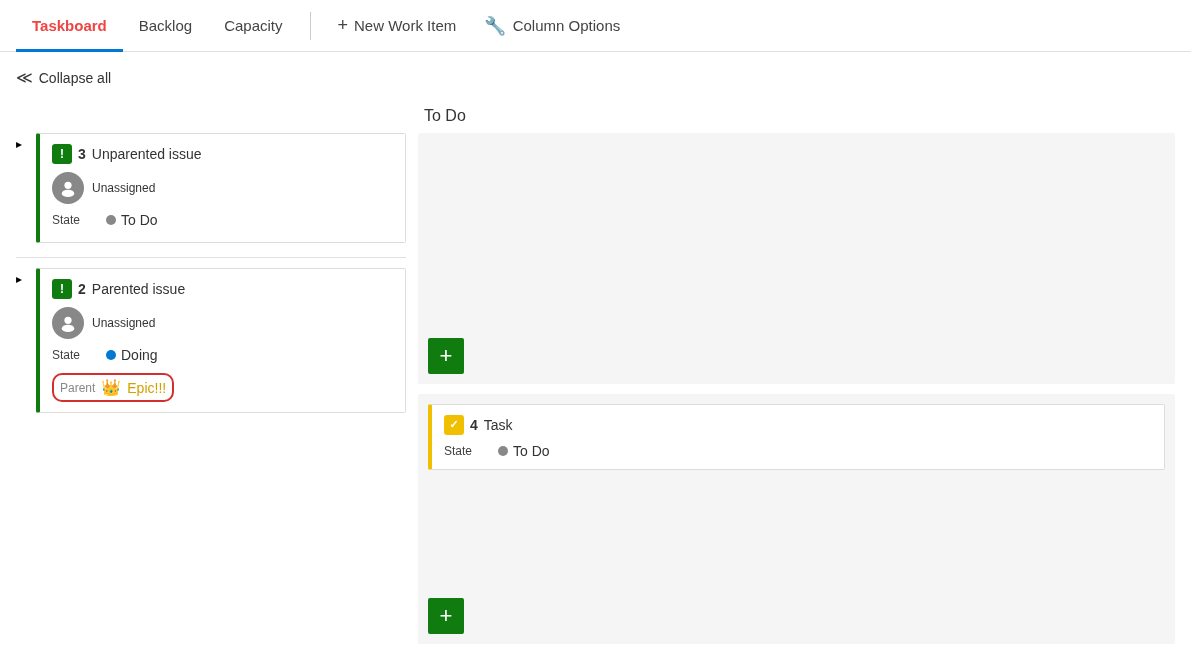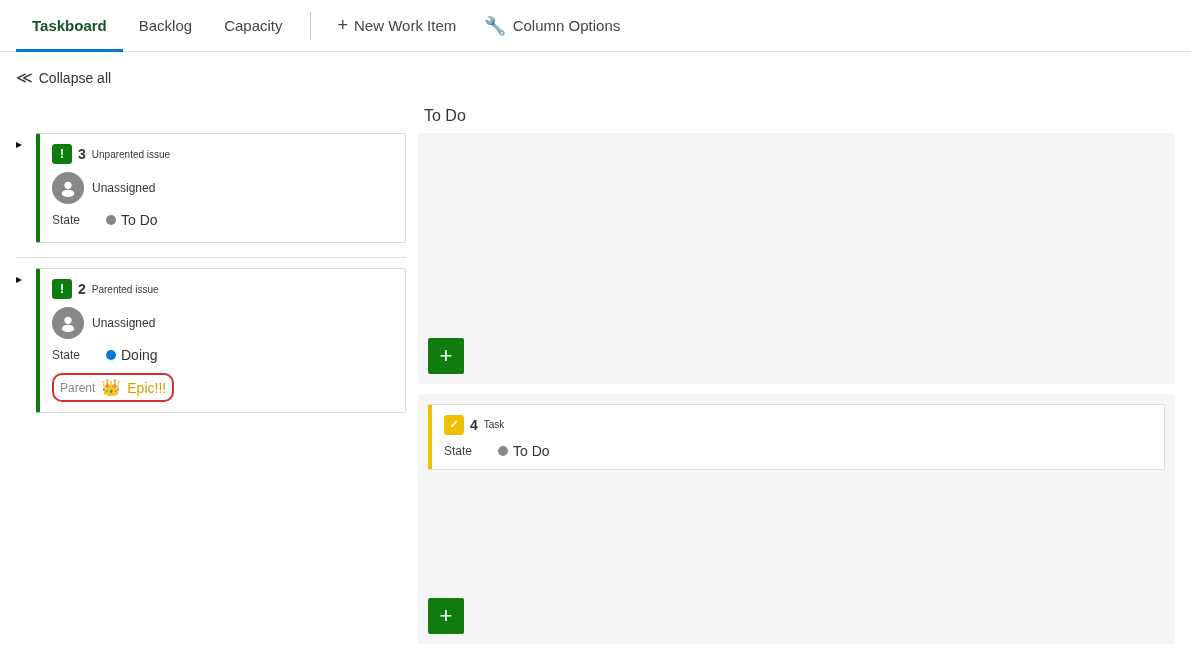--- a/index.html
+++ b/index.html
@@ -21,21 +21,21 @@
       align-items: center;
       cursor: pointer;
       font-size: 15px;
       color: #444;
       border-bottom: 3px solid transparent;
       position: relative;
       top: 1px;
       white-space: nowrap;
     }
     .nav-tab.active {
-      color: #14532d;
+      color: #ef4444;
       border-bottom: 3px solid #0078d4;
       font-weight: 600;
     }
     .nav-divider {
       width: 1px;
       height: 28px;
       background: #ccc;
       margin: 0 12px;
     }
     .nav-action {
@@ -166,21 +166,21 @@
       font-weight: bold;
       flex-shrink: 0;
     }
 
     .card-number {
       font-weight: 600;
       font-size: 14px;
     }
 
     .card-title {
-      font-size: 10px;
+      font-size: 14px;
       color: #333;
     }
 
     .avatar-row {
       display: flex;
       align-items: center;
       gap: 8px;
       margin-bottom: 8px;
     }
 

